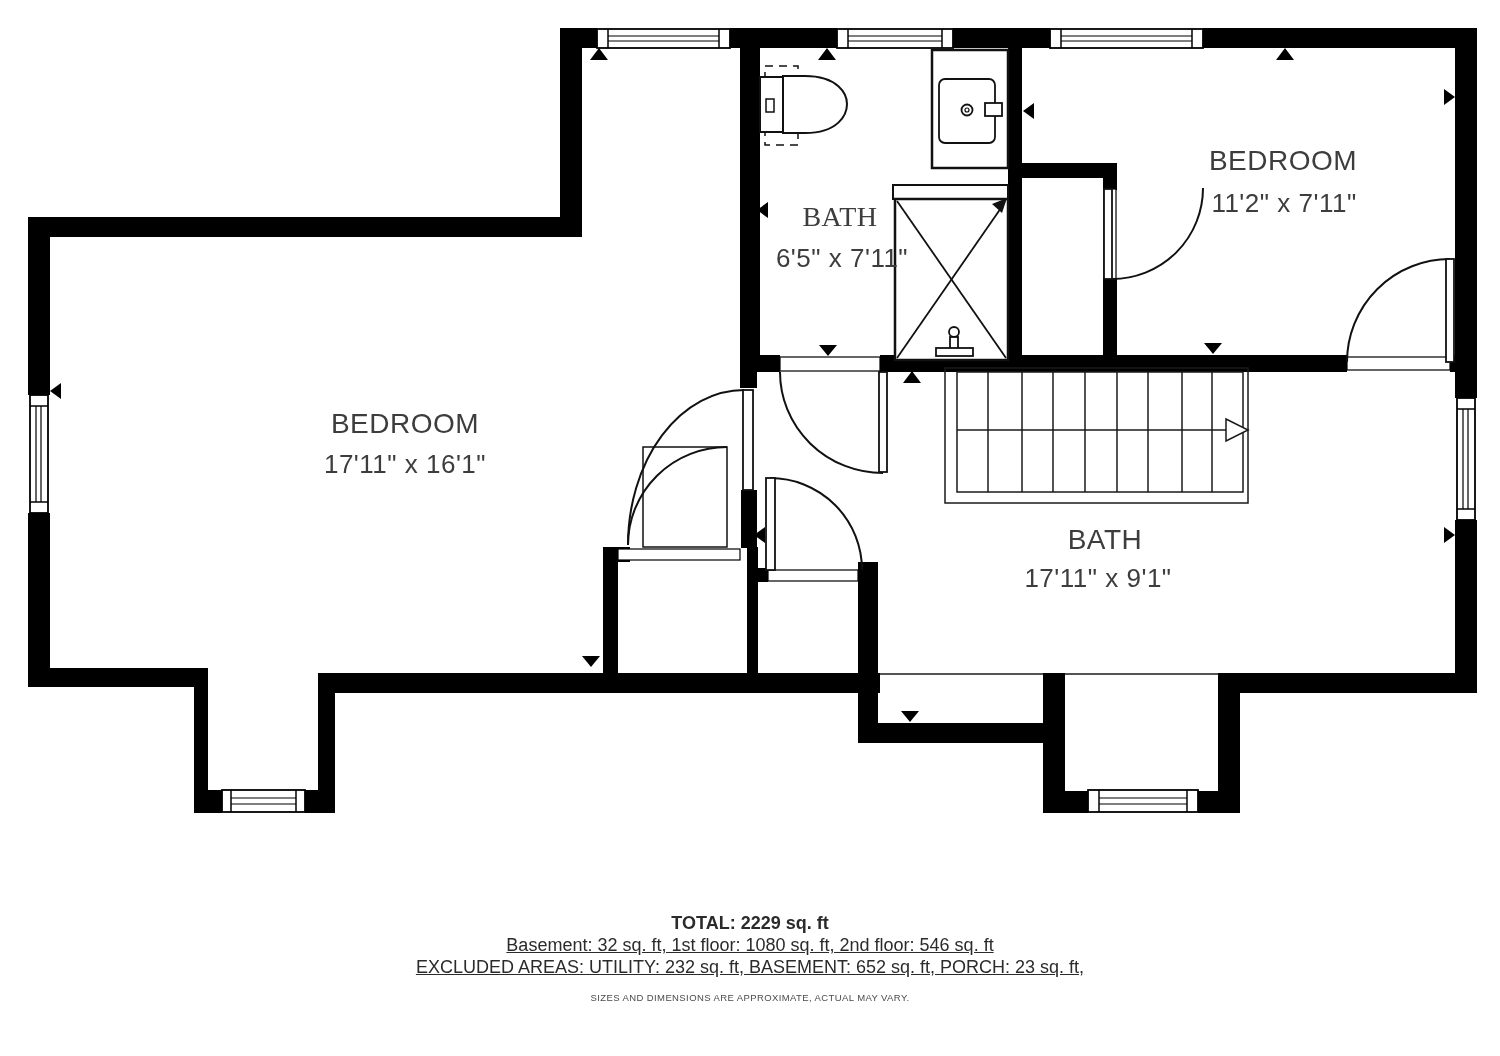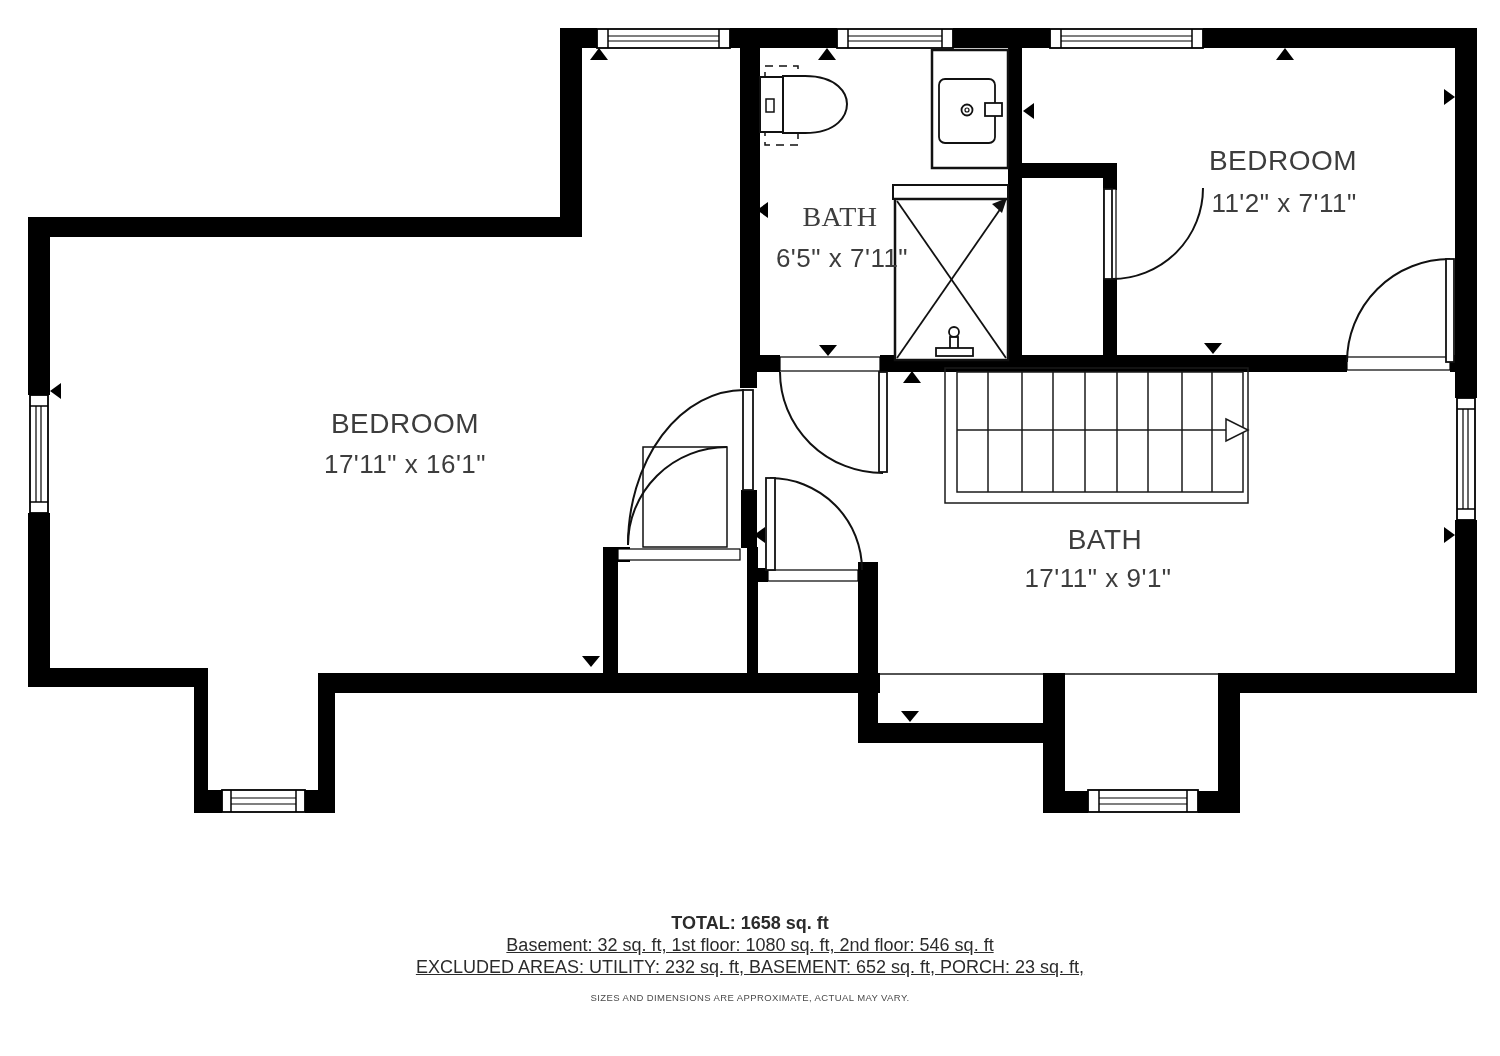--- a/index.html
+++ b/index.html
@@ -256,19 +256,19 @@
   <div class="lbl room-name" style="left:840px;top:217px;font-family:Liberation Serif, serif;">BATH</div>
   <div class="lbl room-dims" style="left:842px;top:258px;">6'5" x 7'11"</div>
 
   <div class="lbl room-name" style="left:1283px;top:161px;">BEDROOM</div>
   <div class="lbl room-dims" style="left:1284px;top:203px;">11'2" x 7'11"</div>
 
   <div class="lbl room-name" style="left:1105px;top:540px;">BATH</div>
   <div class="lbl room-dims" style="left:1098px;top:578px;">17'11" x 9'1"</div>
 
   <div class="footer">
-    <div class="l1">TOTAL: 1658 sq. ft</div>
+    <div class="l1">TOTAL: 2229 sq. ft</div>
     <div class="l2">Basement: 32 sq. ft, 1st floor: 1080 sq. ft, 2nd floor: 546 sq. ft</div>
     <div class="l3">EXCLUDED AREAS: UTILITY: 232 sq. ft, BASEMENT: 652 sq. ft, PORCH: 23 sq. ft,</div>
     <div class="disclaimer">SIZES AND DIMENSIONS ARE APPROXIMATE, ACTUAL MAY VARY.</div>
   </div>
 
 </div>
 
 </body></html>

